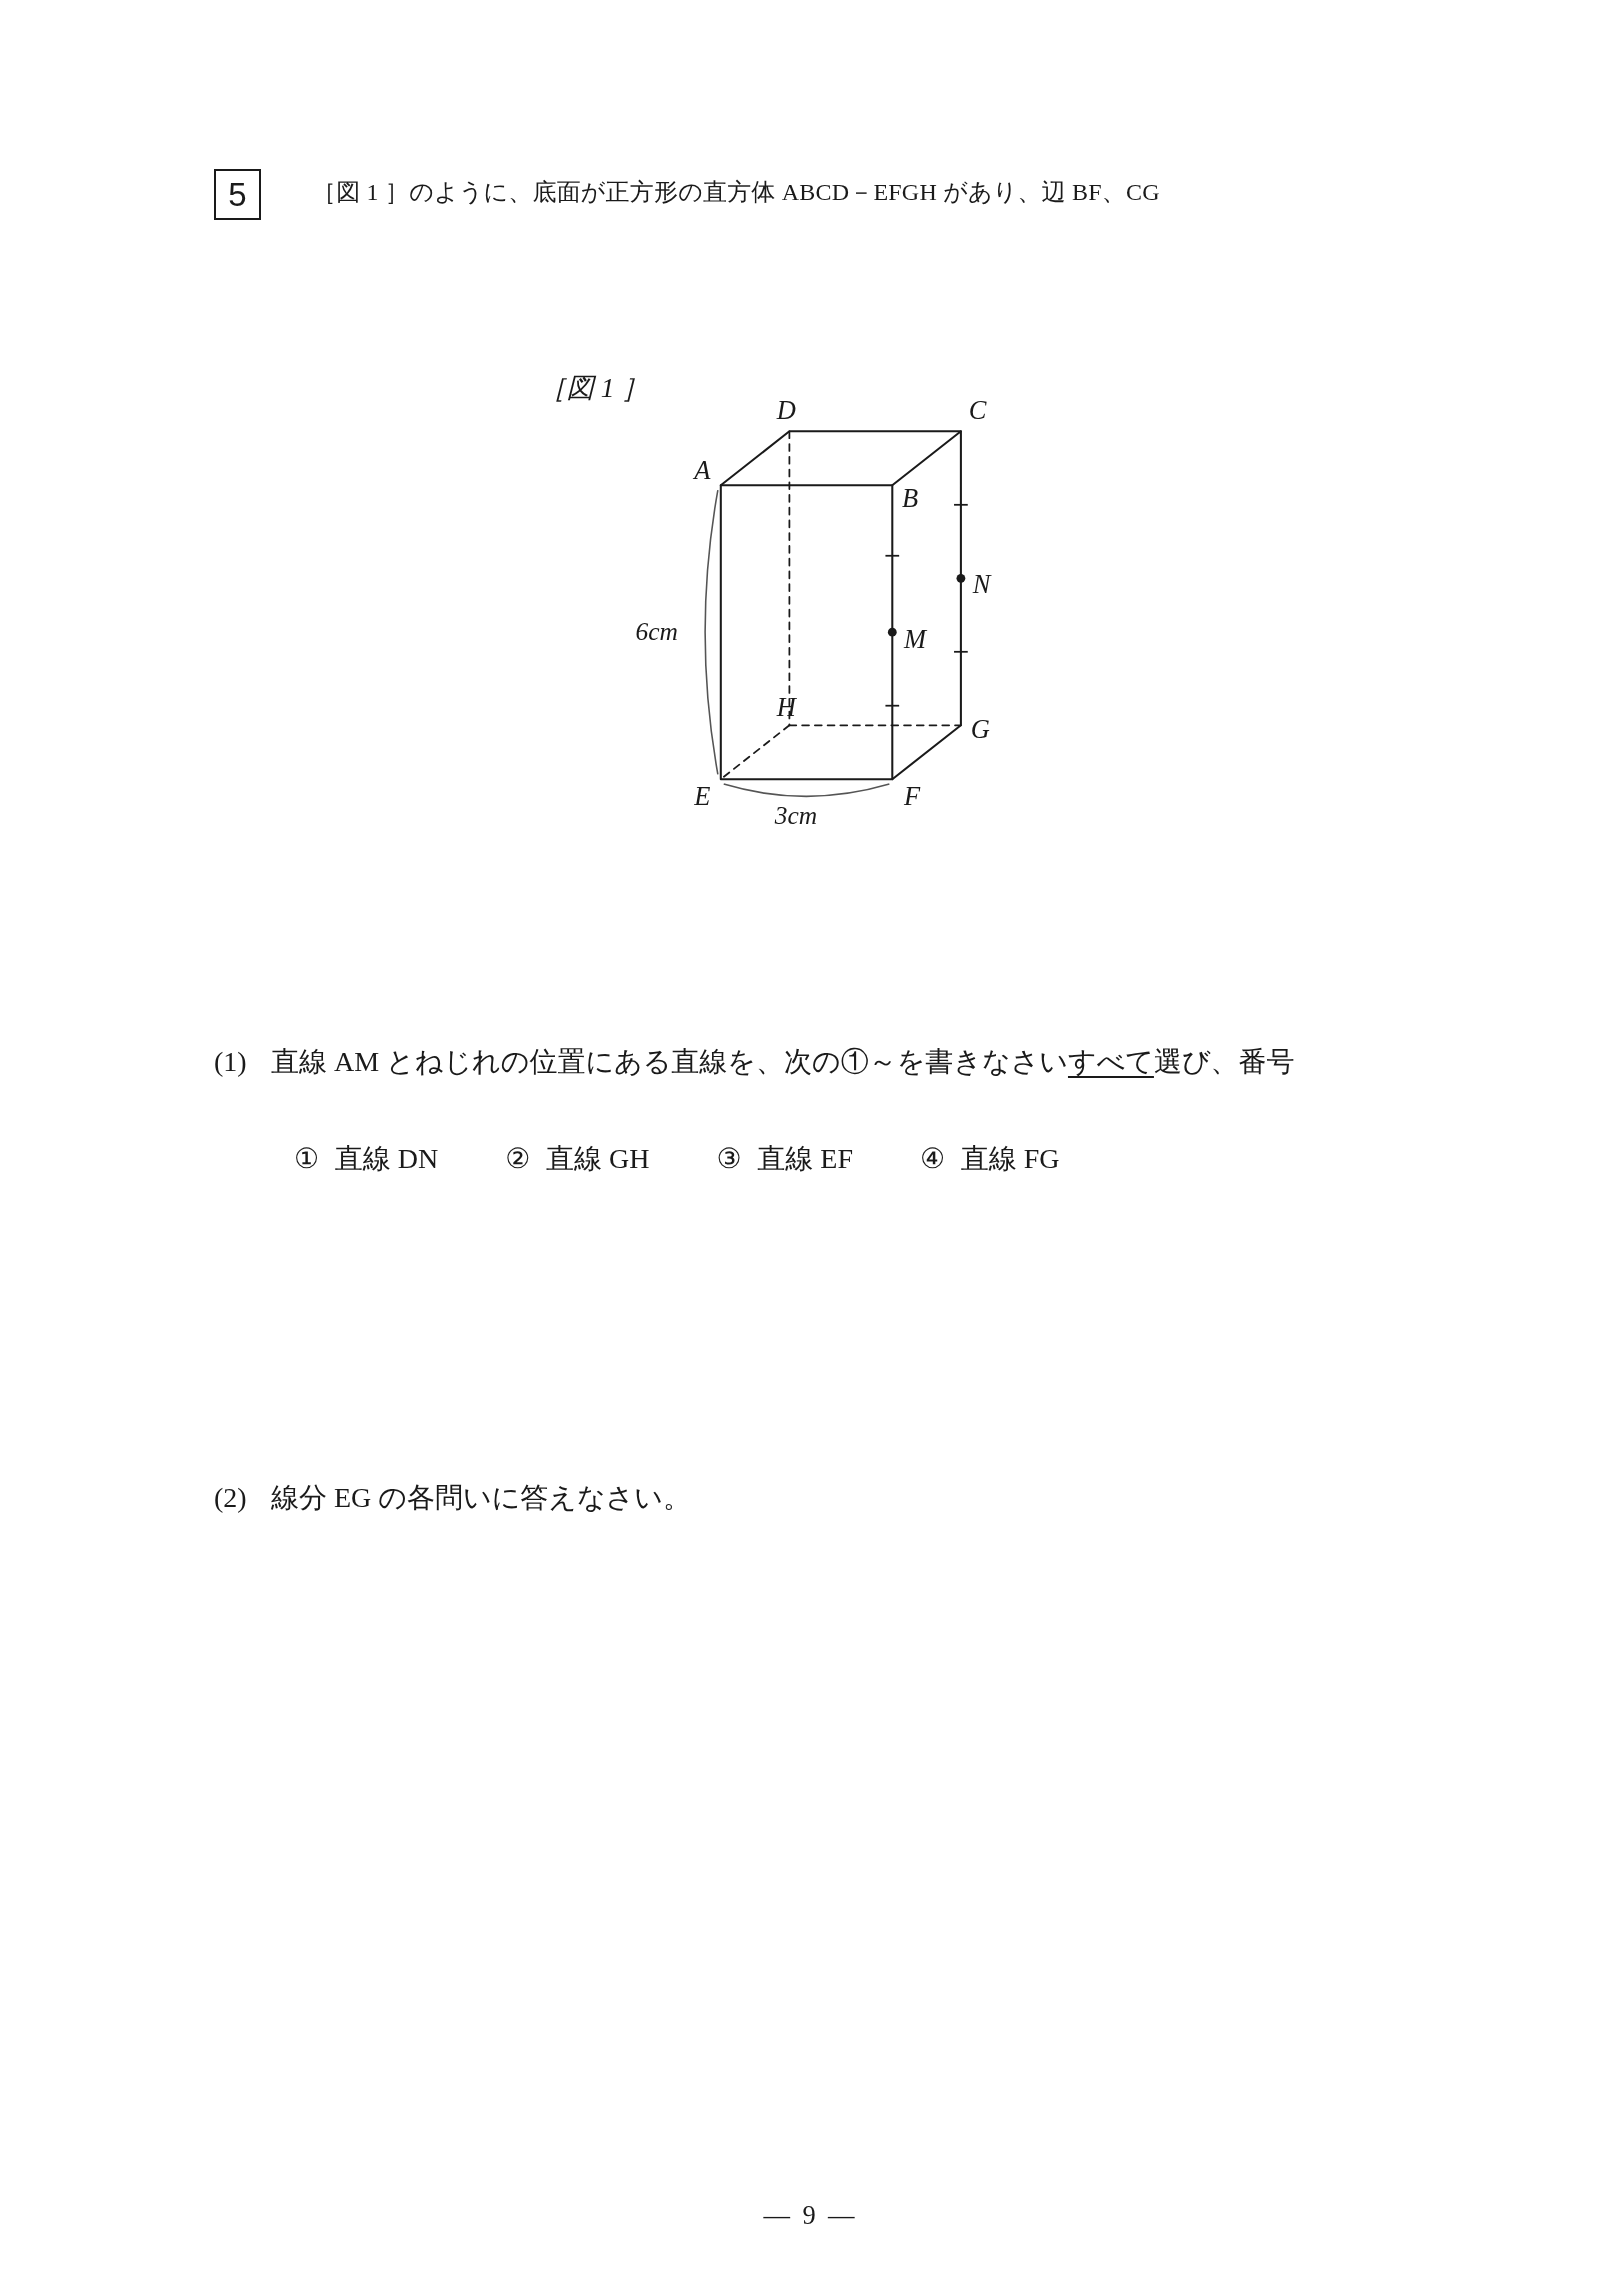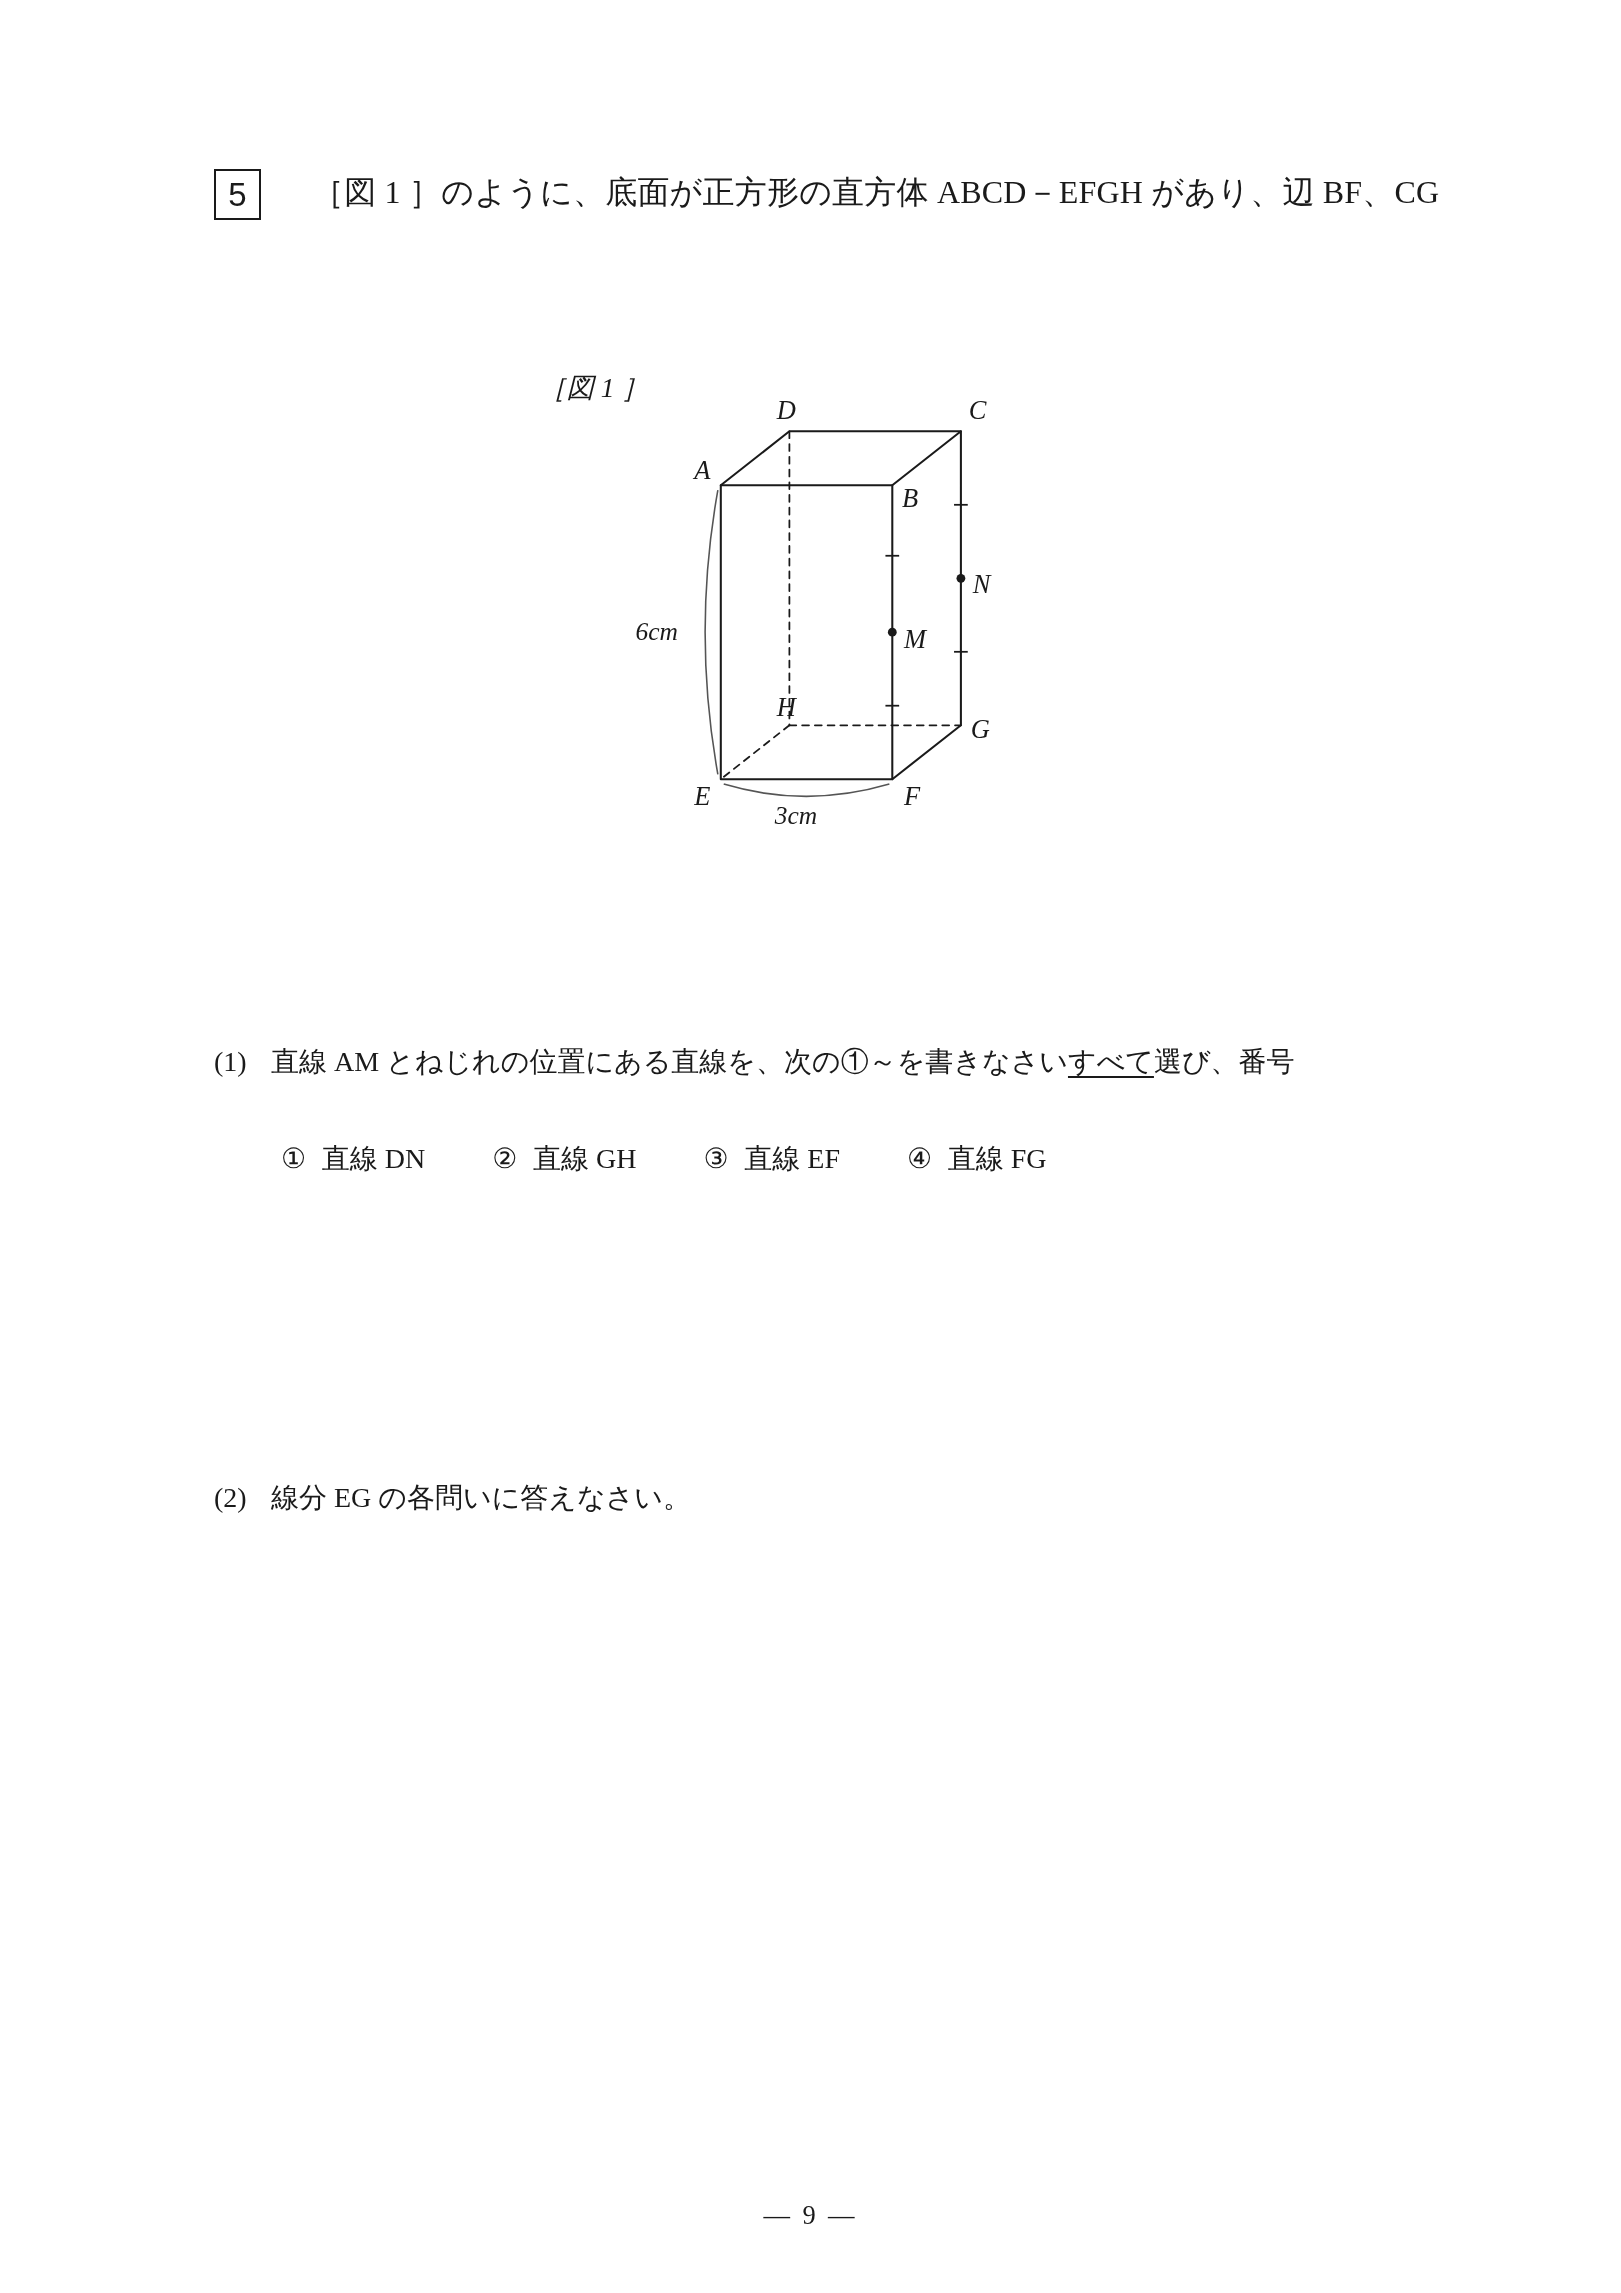--- a/index.html
+++ b/index.html
@@ -34,21 +34,21 @@
     width: 43px;
     height: 47px;
     border: 2.5px solid #1a1a1a;
     font-size: 33px;
     line-height: 47px;
     text-align: center;
     font-family: "Liberation Sans", sans-serif;
   }
   .prob-body {
     margin-left: 0;
-    font-size: 32px;
+    font-size: 24px;
     line-height: 55px;
     letter-spacing: 0.2px;
   }
   .prob-line1 {
     padding-left: 98px;
     text-indent: 0;
   }
   .prob-line2 {
     padding-left: 0;
   }
@@ -85,21 +85,21 @@
     line-height: 55px;
   }
   .q-num {
     display: inline-block;
     width: 57px;
   }
   .q1 { left: 214px; top: 1034px; width: 1255px; }
   .q1-l2 { padding-left: 69px; }
   .choices {
     position: absolute;
-    left: 281px;
+    left: 294px;
     top: 1140px;
     font-size: 28px;
     white-space: nowrap;
   }
   .choice {
     display: inline-block;
     margin-right: 67px;
   }
   .choice .ci { margin-right: 15.7px; }
   .q2 { left: 214px; top: 1470px; width: 1176px; }

